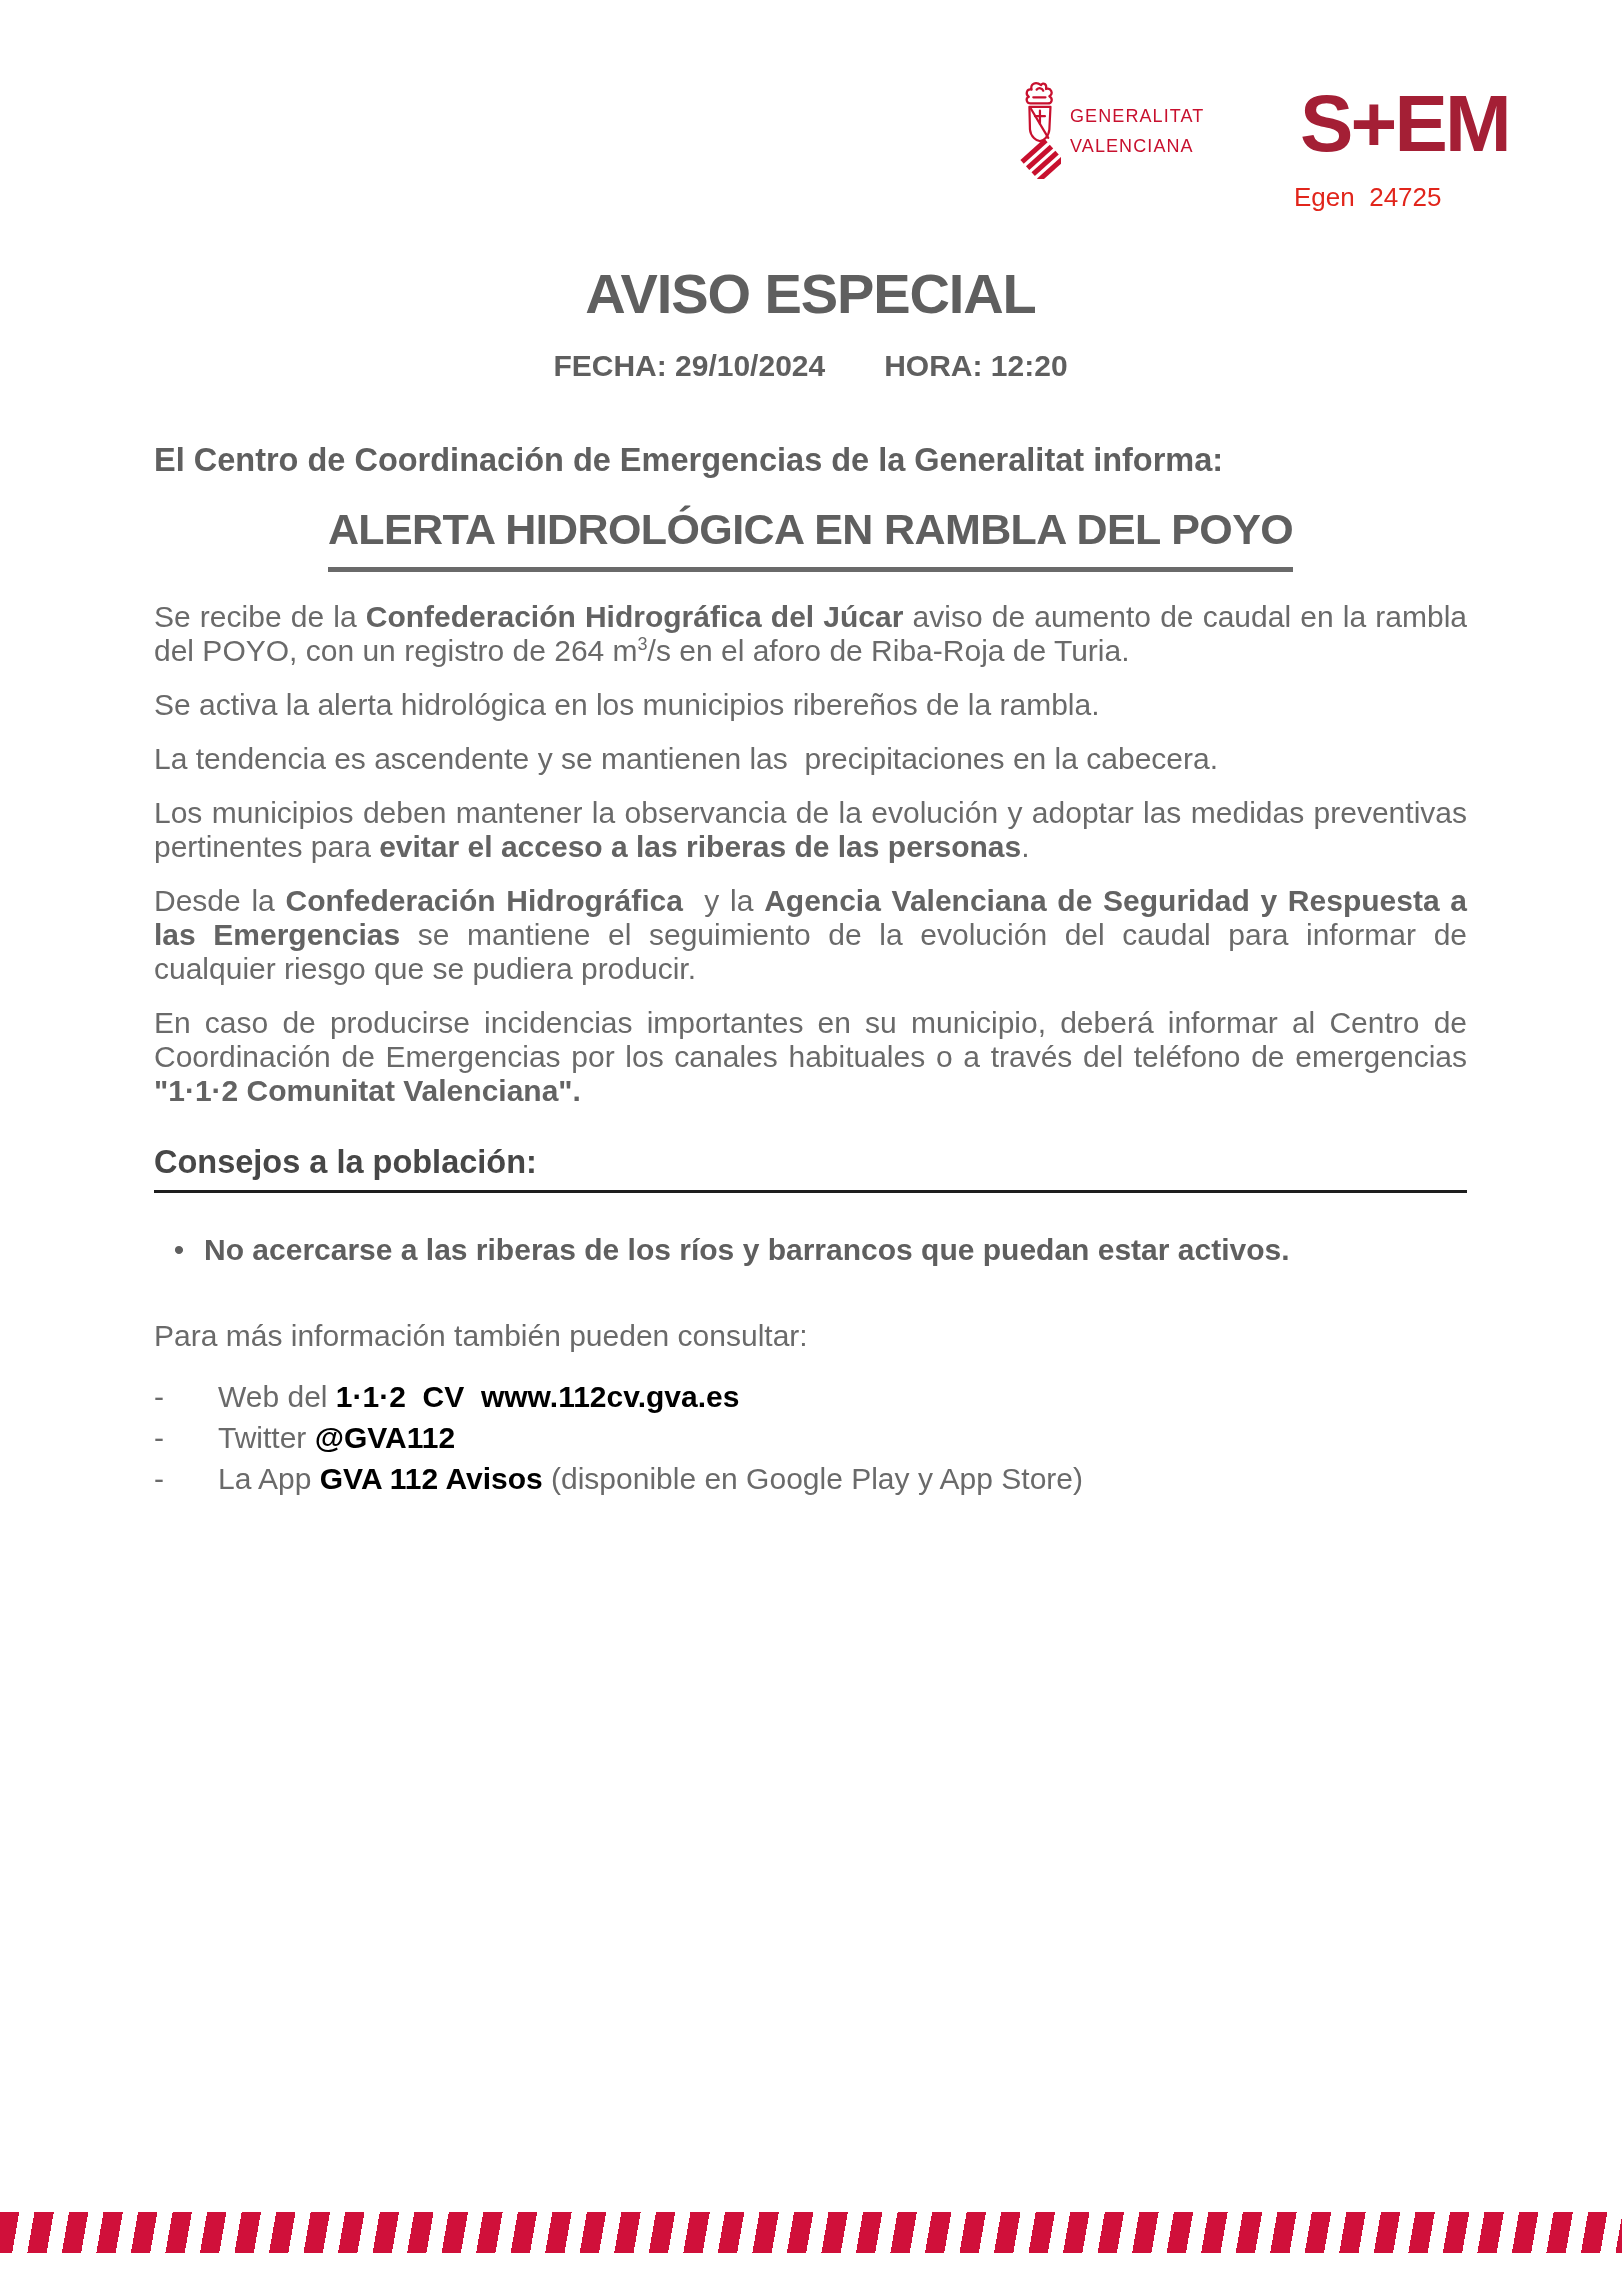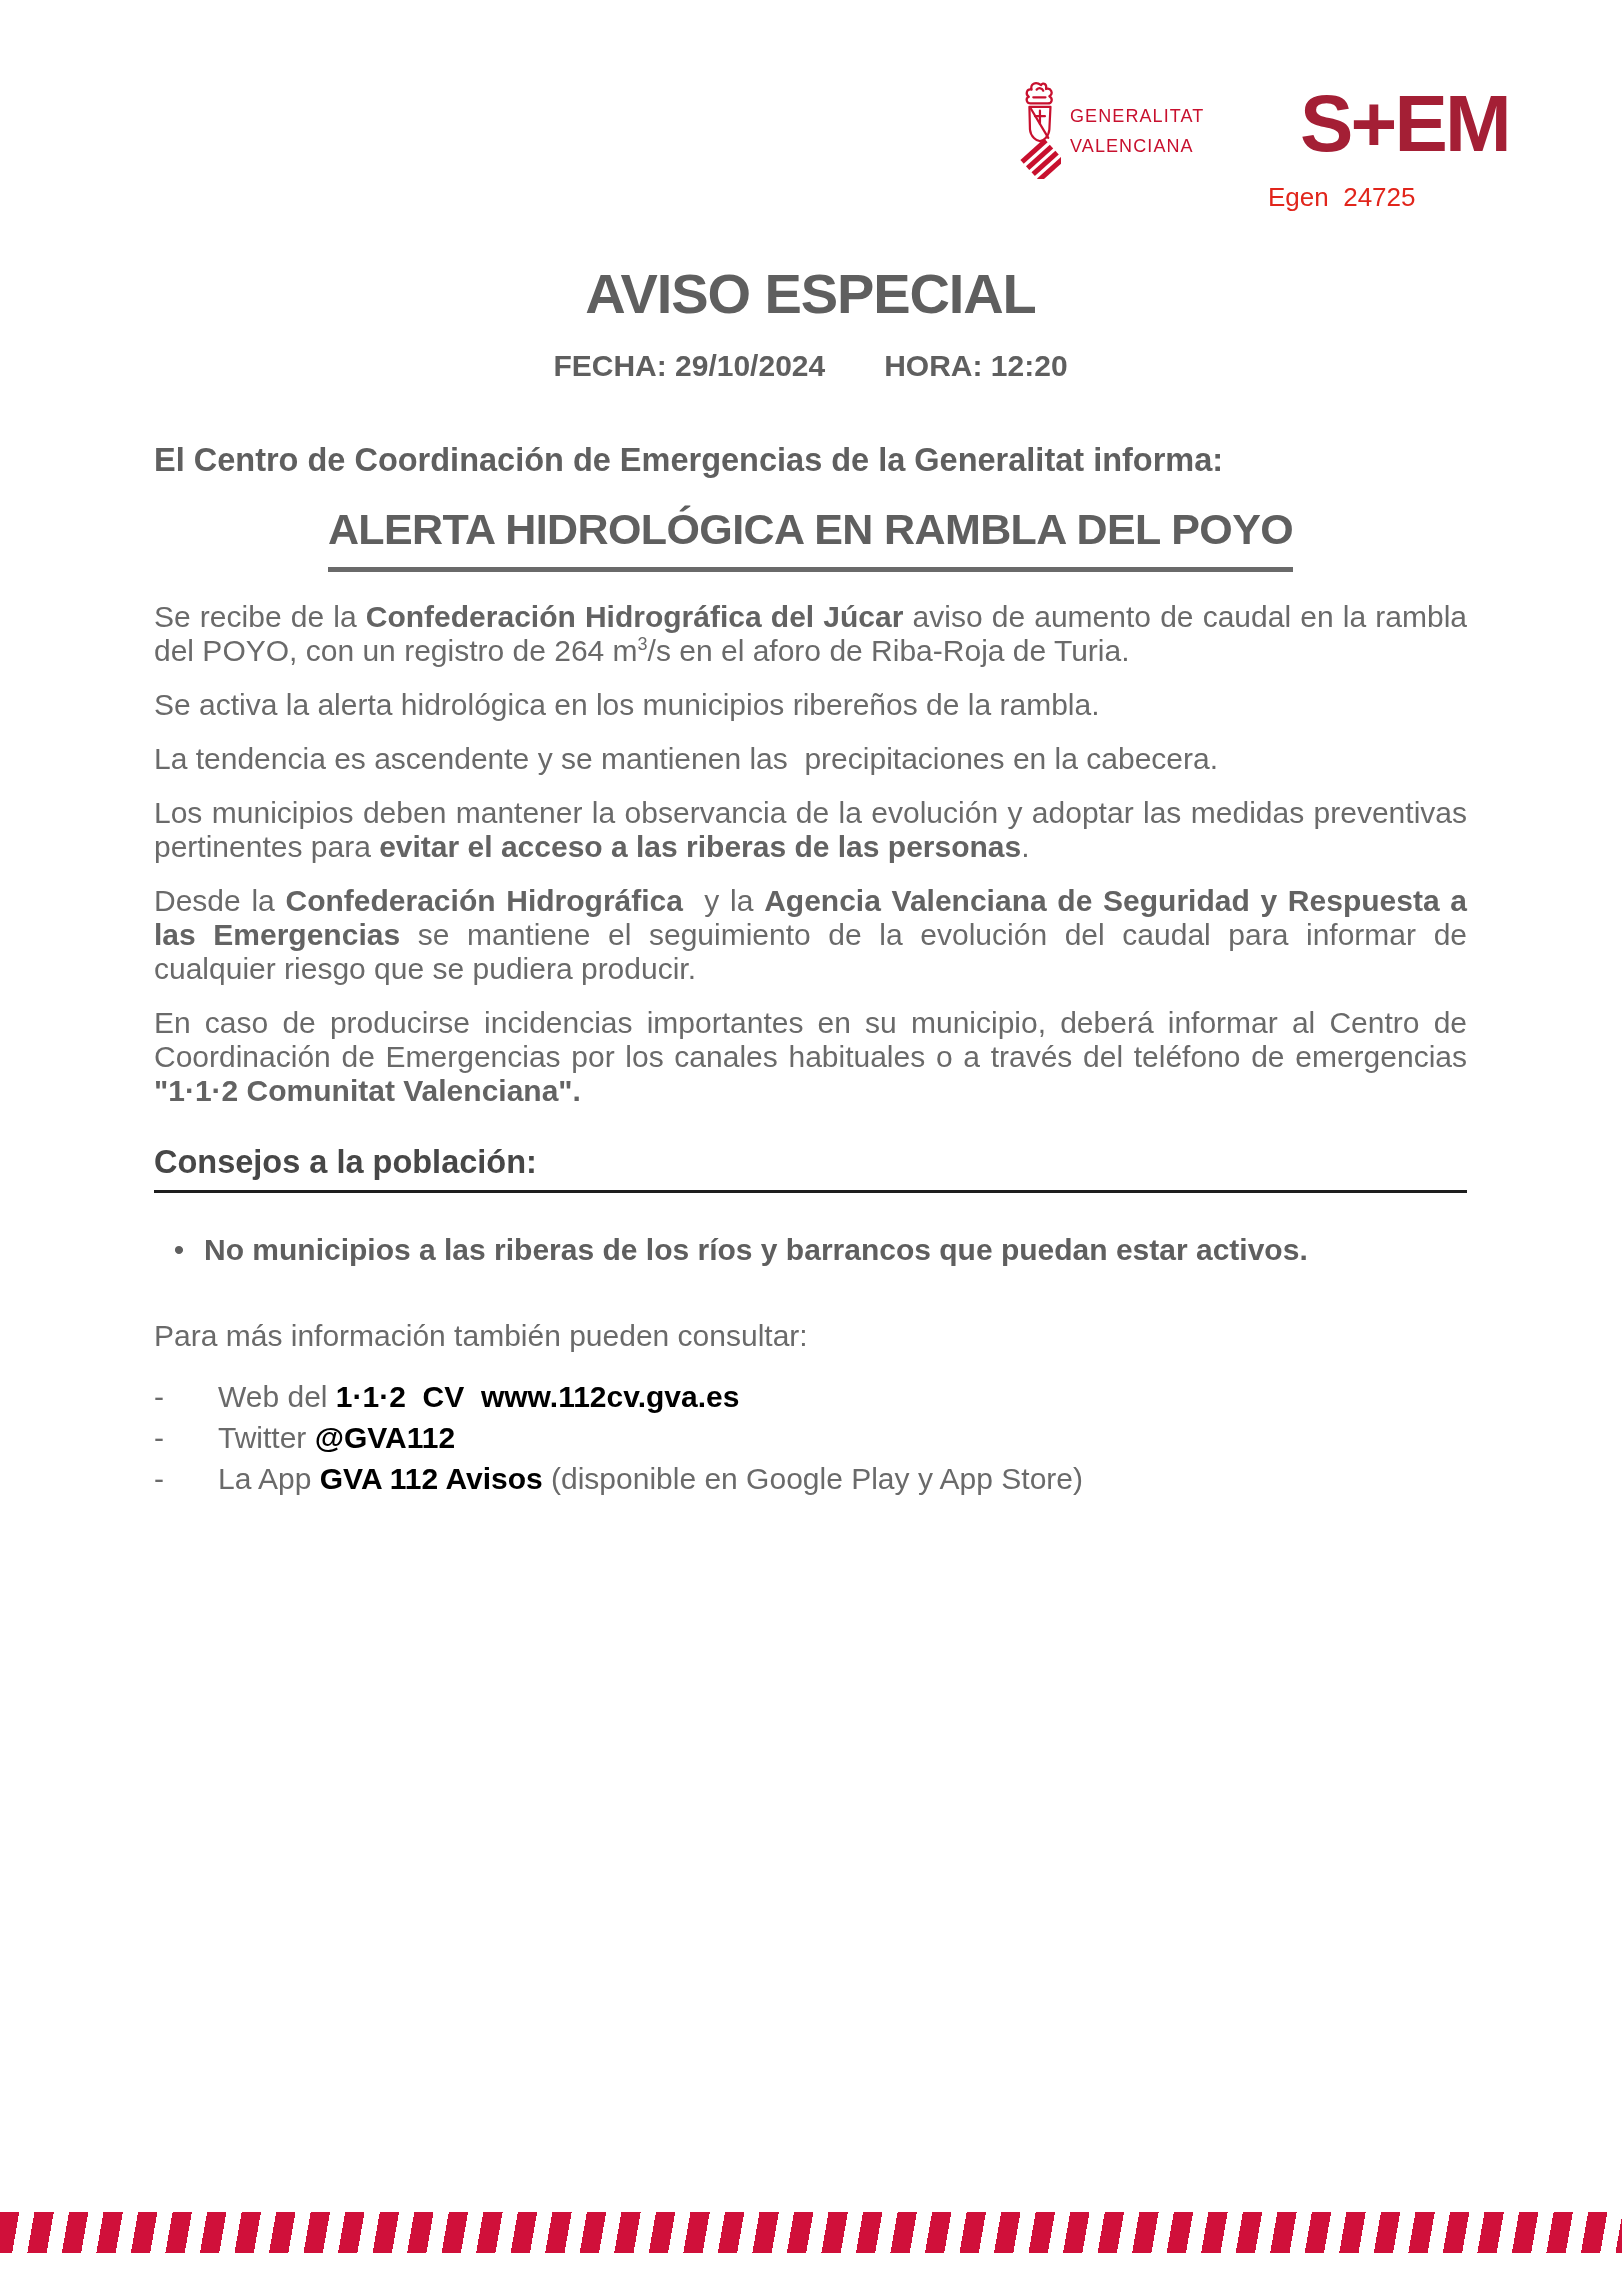--- a/index.html
+++ b/index.html
@@ -22,21 +22,21 @@
     position:absolute;left:1070px;top:101px;
     color:#C8102E;font-size:18px;line-height:30px;letter-spacing:1.1px;
     font-weight:normal;
   }
   .sem-logo{
     position:absolute;left:1300px;top:84px;
     color:#A41F35;font-size:80px;line-height:1;
     font-weight:bold;letter-spacing:-2.8px;
   }
   .egen-ref{
-    position:absolute;left:1268px;top:182px;
+    position:absolute;left:1294px;top:182px;
     color:#E1251B;font-size:26px;white-space:pre-wrap;
   }
   
   .content{
     position:absolute;left:154px;top:214px;width:1313px;
     color:#6a6a6a;
   }
   .doc-title{
     margin-top:49px;
     text-align:center;color:#5f5f5f;
@@ -152,21 +152,21 @@
         <p class="para"><span>La tendencia es ascendente y se mantienen las  precipitaciones en la cabecera.</span></p>
         <p class="para"><span>Los municipios deben mantener la observancia de la evolución y adoptar las medidas preventivas pertinentes para </span><b>evitar el acceso a las riberas de las personas</b><span>.</span></p>
         <p class="para"><span>Desde la </span><b>Confederación Hidrográfica</b><span>  y la </span><b>Agencia Valenciana de Seguridad y Respuesta a las Emergencias</b><span> se mantiene el seguimiento de la evolución del caudal para informar de cualquier riesgo que se pudiera producir.</span></p>
         <p class="para"><span>En caso de producirse incidencias importantes en su municipio, deberá informar al Centro de Coordinación de Emergencias por los canales habituales o a través del teléfono de emergencias </span><b>"1·1·2 Comunitat Valenciana".</b></p>
       </div>
 
     <div class="advice-heading">Consejos a la población:</div>
     <hr class="advice-rule">
 
     <div class="bullet-list">
-        <div class="bullet-item"><span class="marker">•</span><span class="runs"><b>No municipios a las riberas de los ríos y barrancos que puedan estar activos.</b></span></div>
+        <div class="bullet-item"><span class="marker">•</span><span class="runs"><b>No acercarse a las riberas de los ríos y barrancos que puedan estar activos.</b></span></div>
       </div>
 
     <div class="more-intro">Para más información también pueden consultar:</div>
 
     <div class="dash-list">
         <div class="dash-item"><span class="marker">-</span><span class="runs"><span>Web del </span><b>1·1·2  CV  www.112cv.gva.es</b></span></div>
         <div class="dash-item"><span class="marker">-</span><span class="runs"><span>Twitter </span><b>@GVA112</b></span></div>
         <div class="dash-item"><span class="marker">-</span><span class="runs"><span>La App </span><b>GVA 112 Avisos</b><span> (disponible en Google Play y App Store)</span></span></div>
       </div>
 

